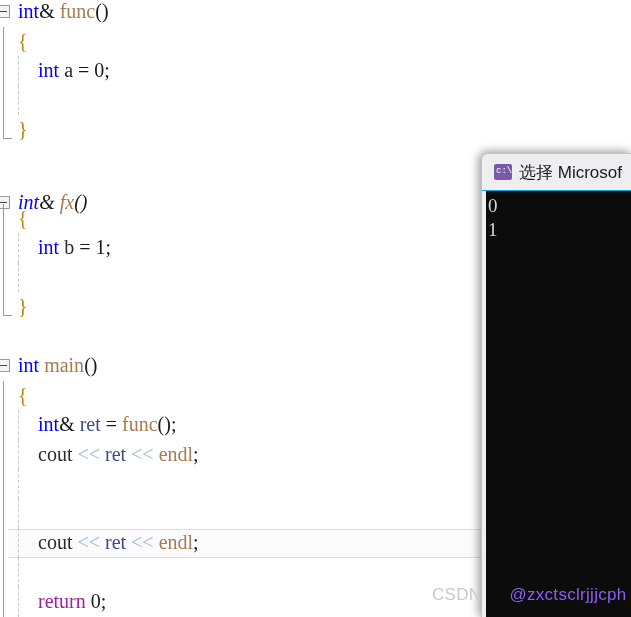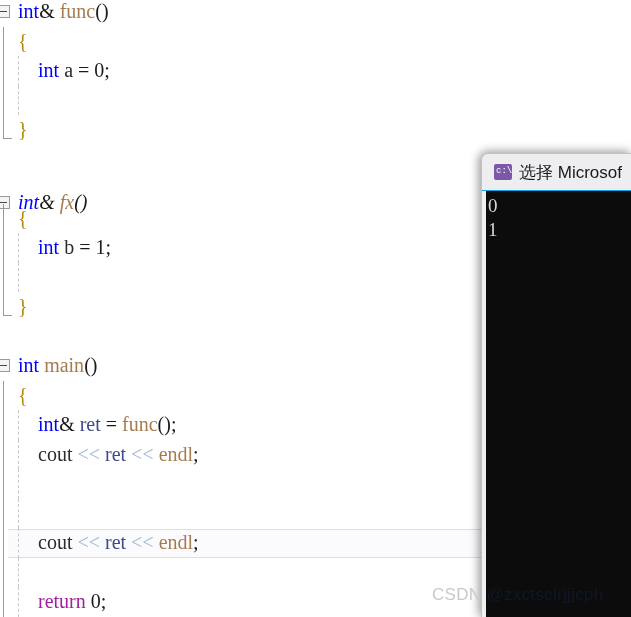--- a/index.html
+++ b/index.html
@@ -188,21 +188,21 @@
     position: absolute;
     left: 432px;
     top: 585px;
     font-family: "Liberation Sans", "DejaVu Sans", sans-serif;
     font-size: 17px;
     color: #bdbdbd;
     white-space: nowrap;
     letter-spacing: 0.3px;
   }
   #watermark .wm-csdn { color: #c9c9c9; }
-  #watermark .wm-user { color: #0f172a; }
+  #watermark .wm-user { color: #8b5cf6; margin-left: 23px; }
 </style>
 </head>
 <body>
 
 <div id="root">
 
   <div id="editor">
     <div id="code-lines">
         <div class="code-line" style="top: -3px;"><div class="fold-box" style="top: 8px;"></div><span class="code-text"><span class="kw">int</span><span class="amp">&amp;</span><span class="punct"> </span><span class="fn">func</span><span class="punct">()</span></span></div>
         <div class="code-line" style="top: 26.5px;"><div class="fold-line" style="top: 0px; height: 29.5px;"></div><span class="code-text"><span class="brace">{</span></span></div>

